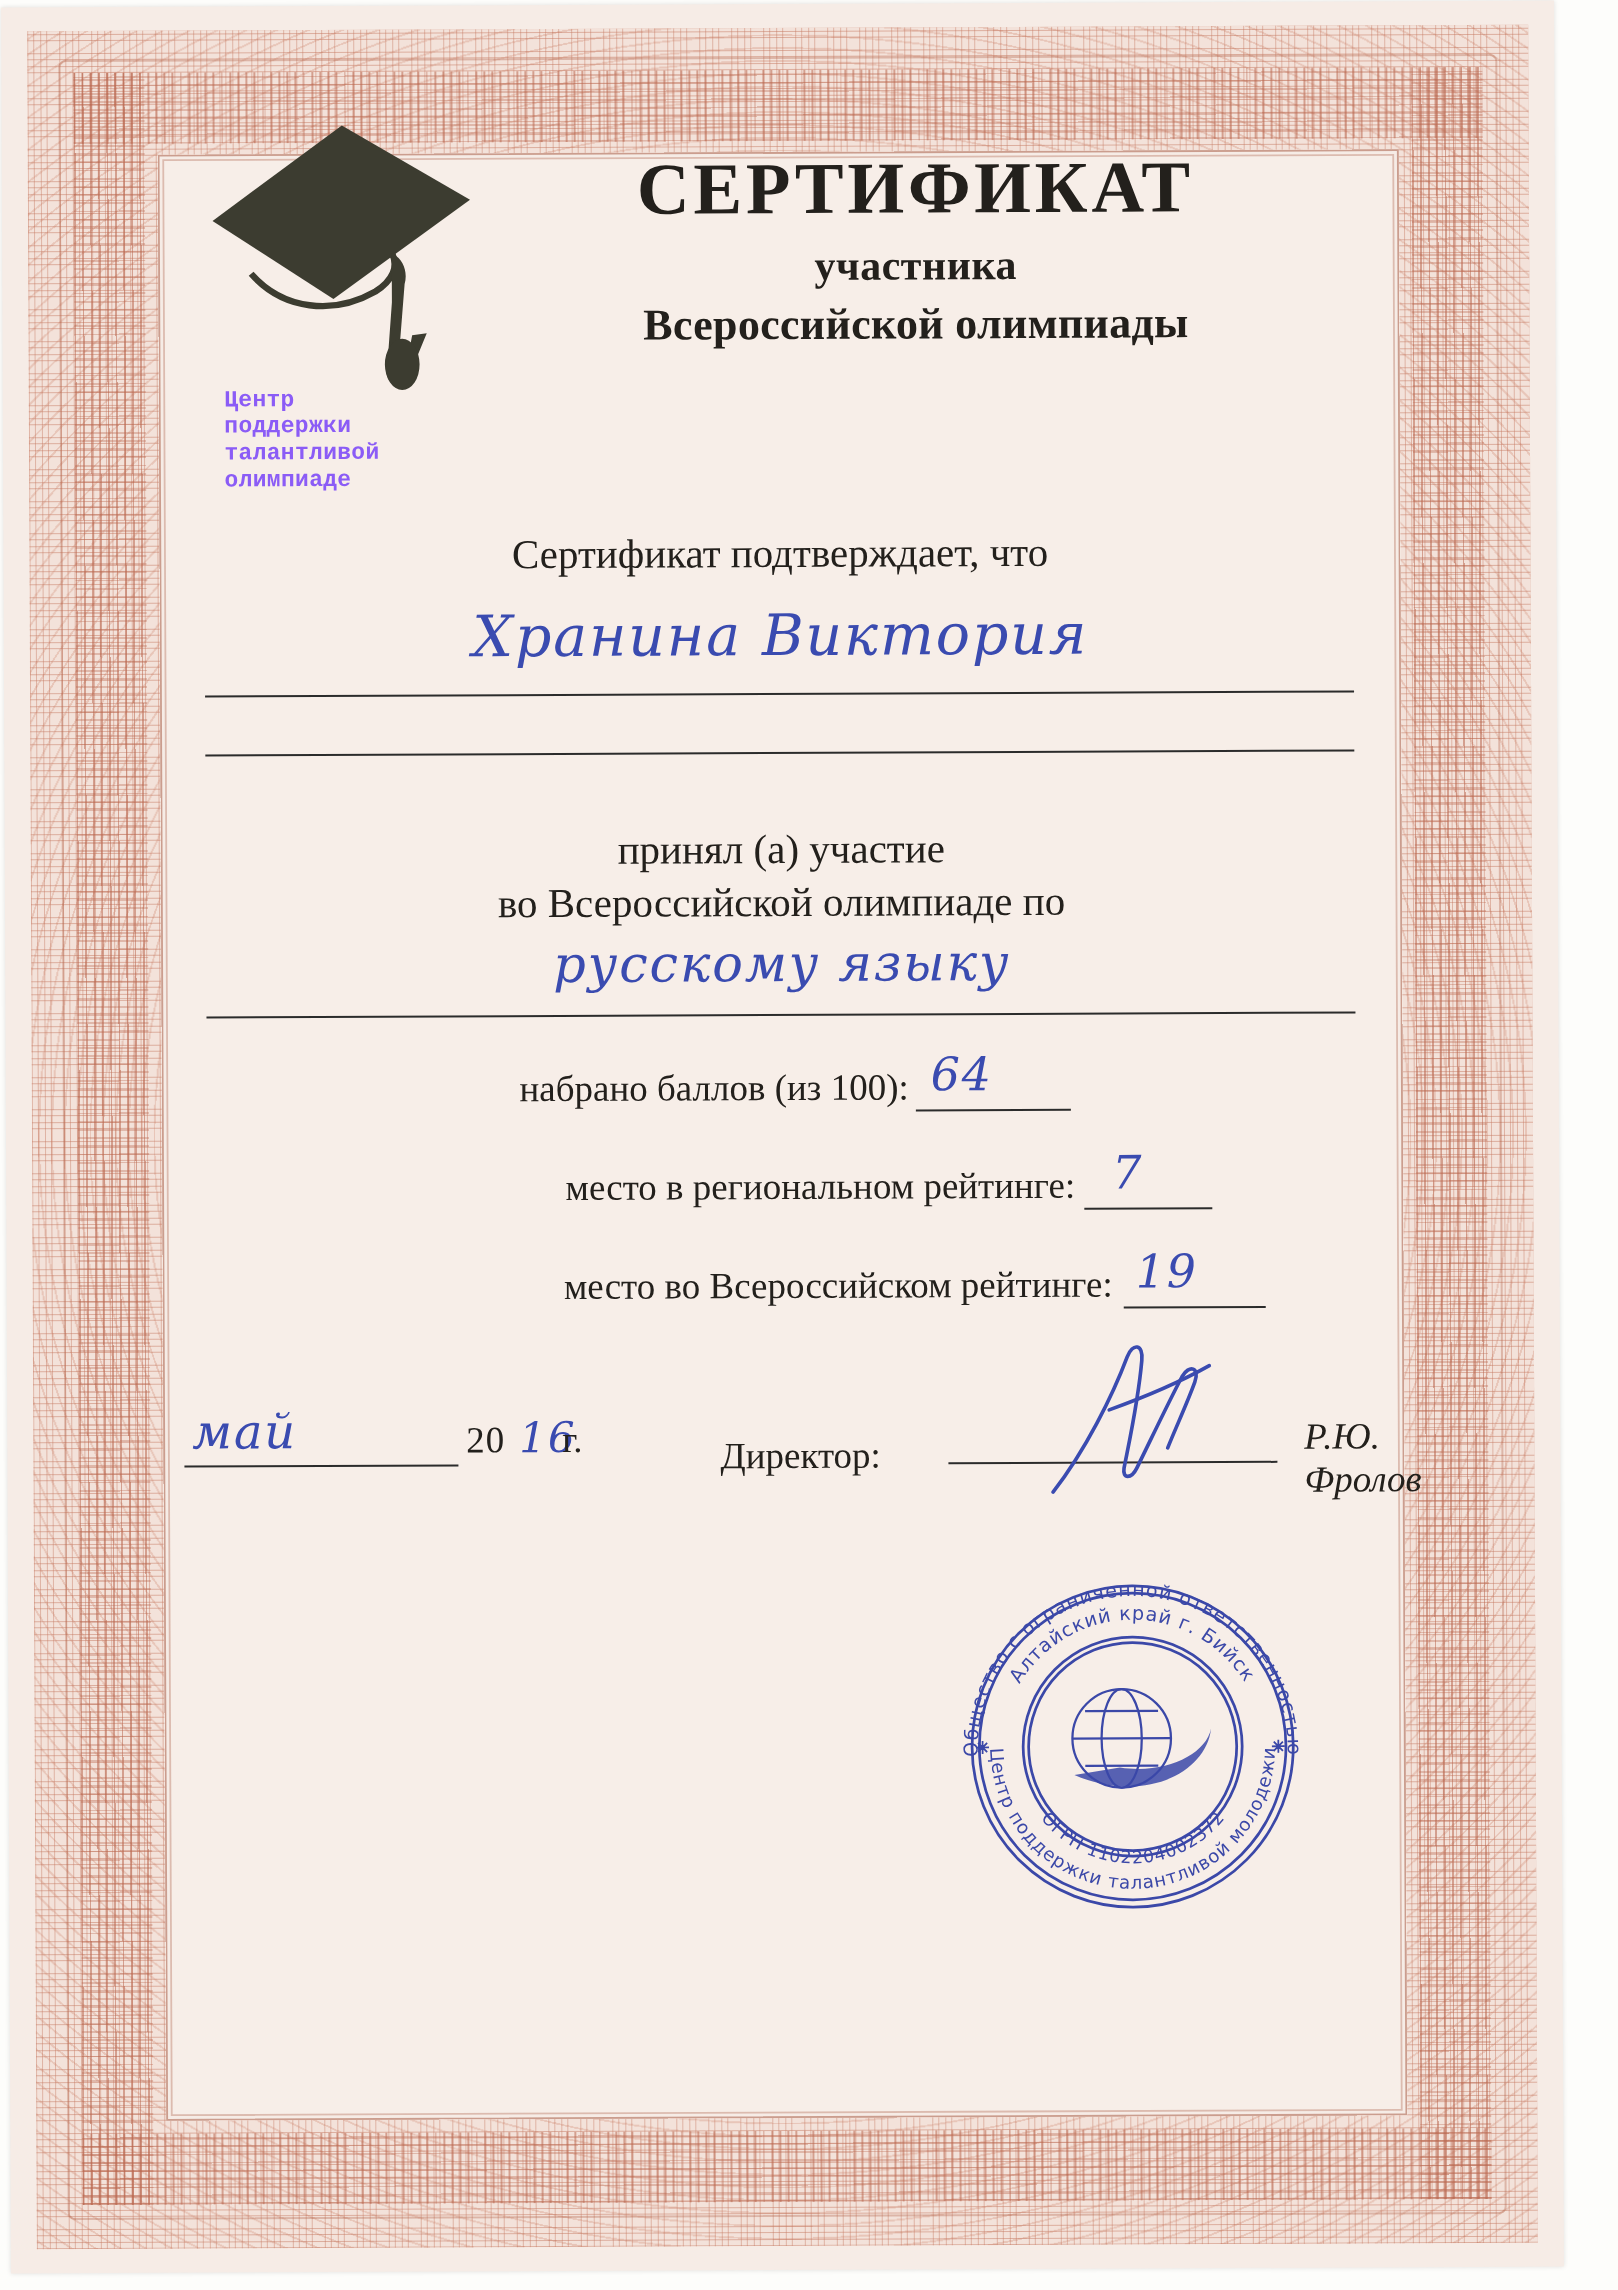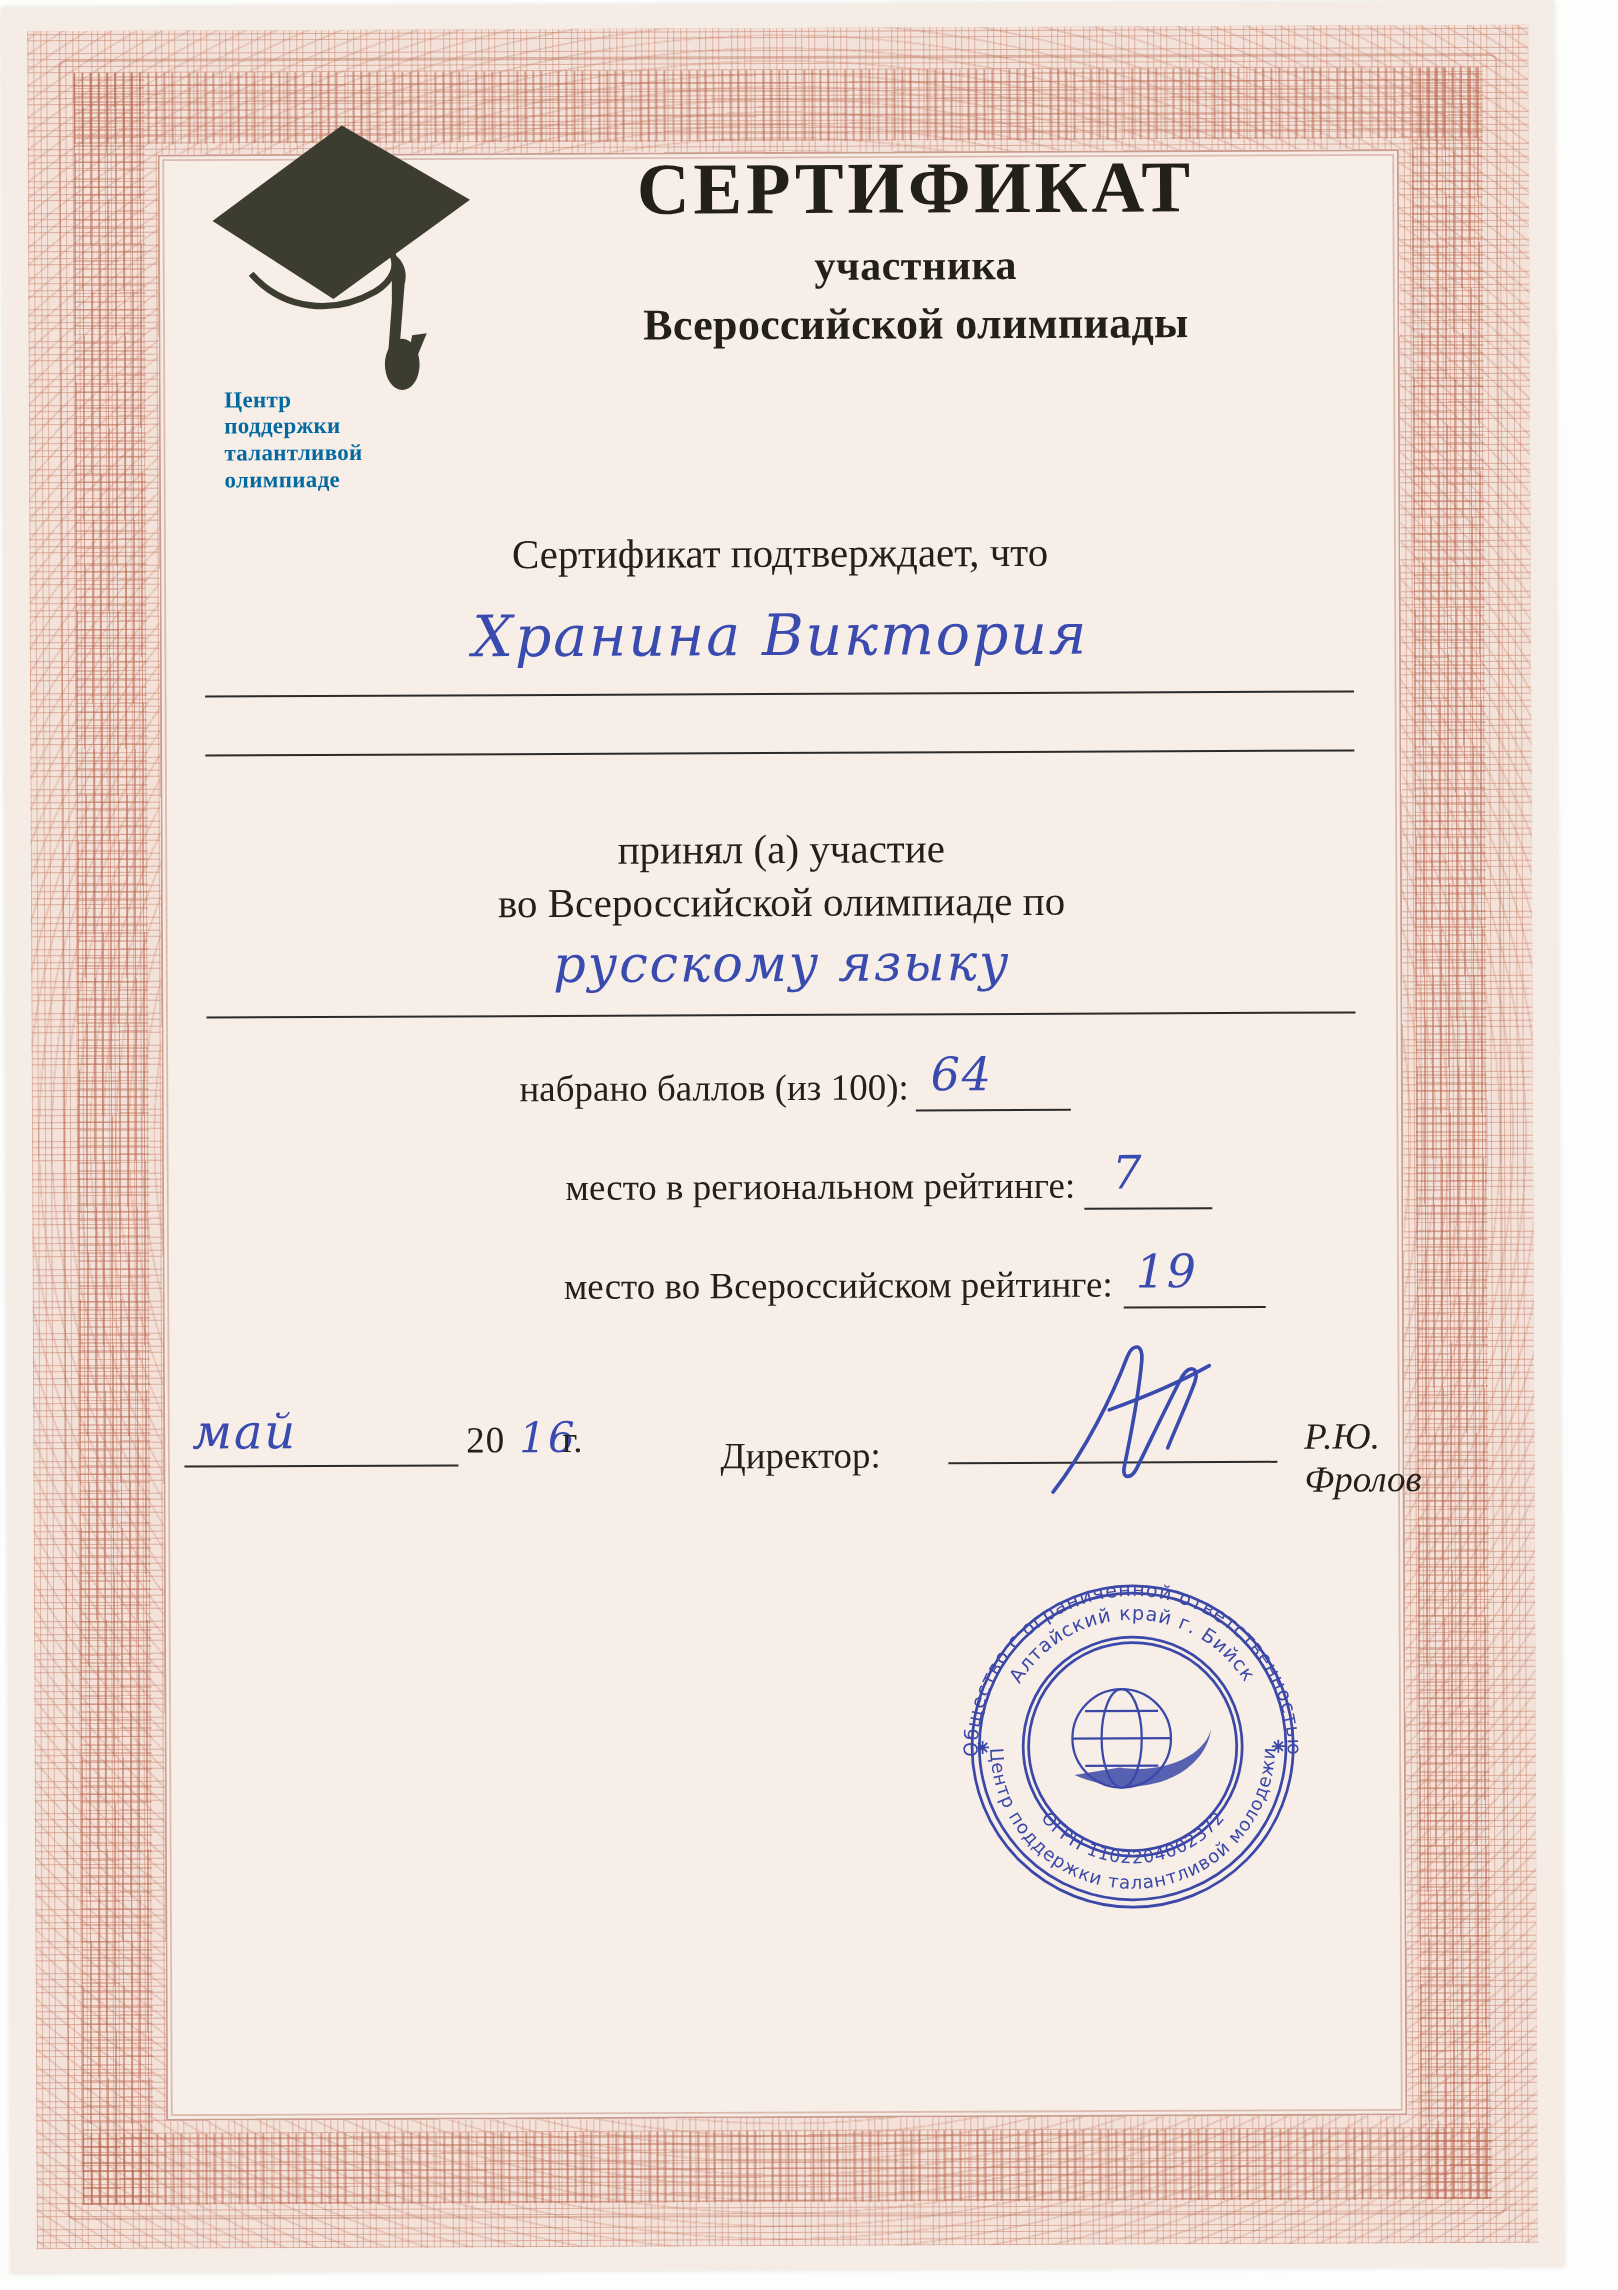--- a/index.html
+++ b/index.html
@@ -88,22 +88,22 @@
     top: -18.3px;
     width: 329px;
     height: 420px;
   }
   #logo svg { display: block; }
   .logo-text {
     position: absolute;
     left: 27.4px;
     top: 267px;
     width: 210px;
-    color: #0369a1;
-    font-family: Liberation Serif, serif;
+    color: #8b5cf6;
+    font-family: Liberation Mono, monospace;
     font-weight: bold;
     font-size: 23px;
     line-height: 1.16;
     letter-spacing: 0.3px;
   }
 
   
   #heading {
     position: absolute;
     left: 329px;

